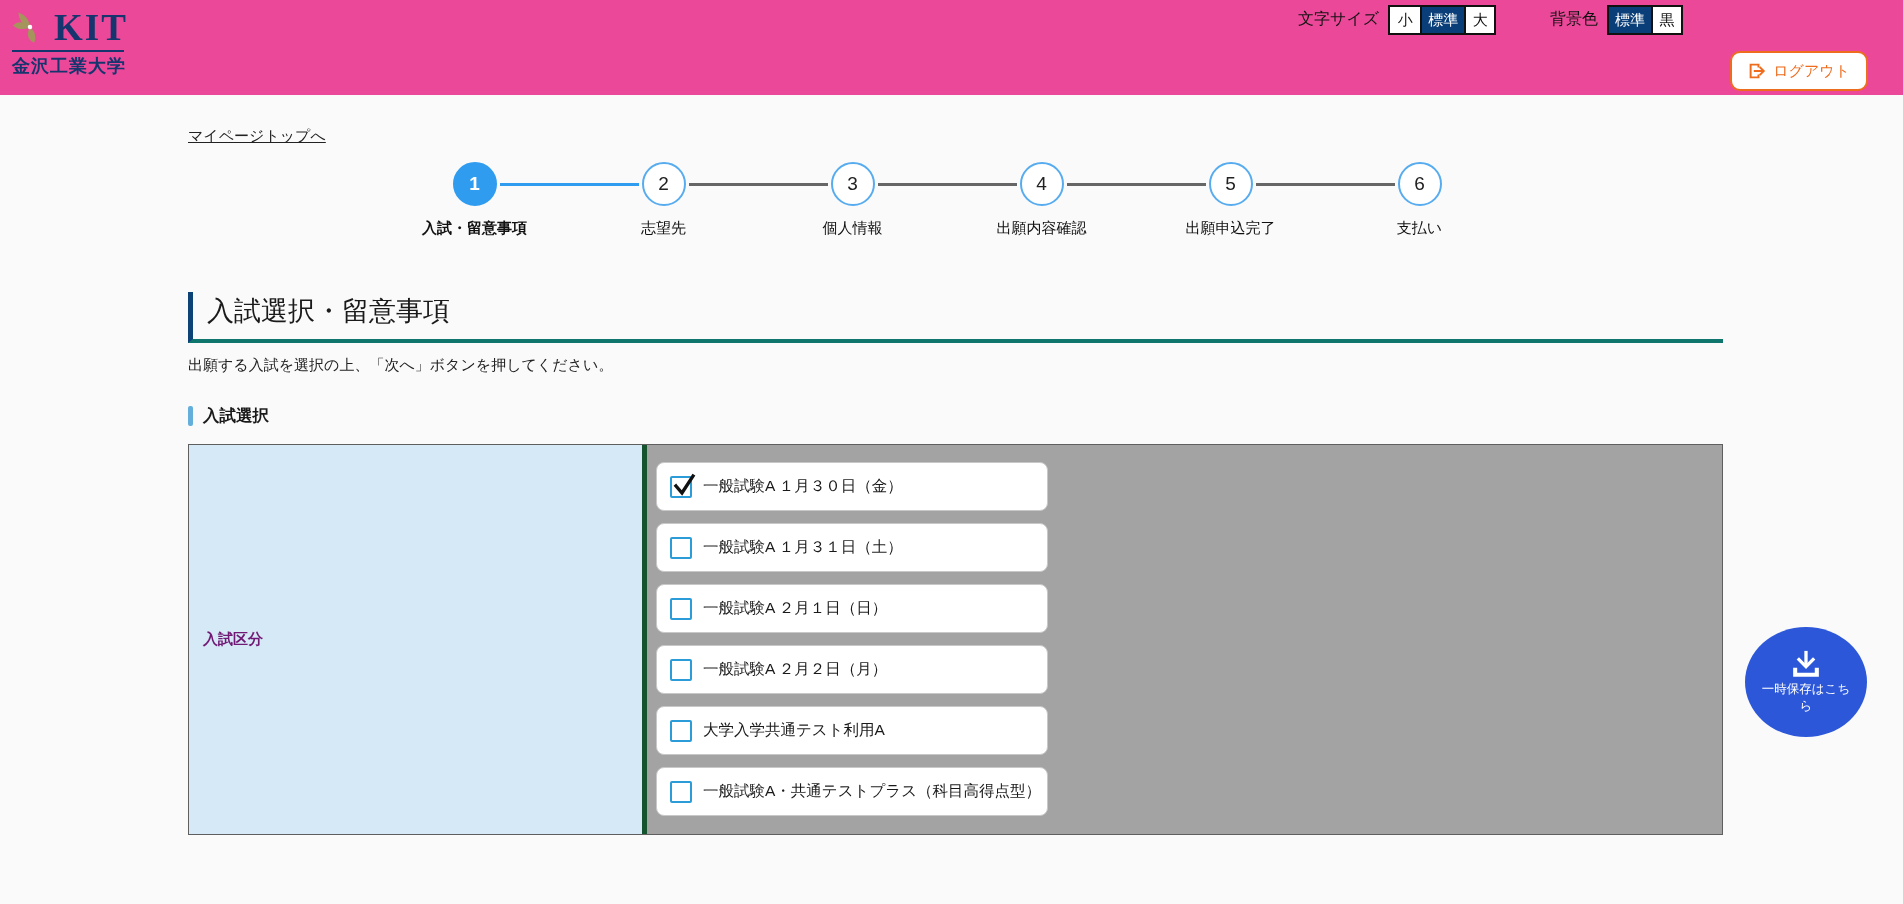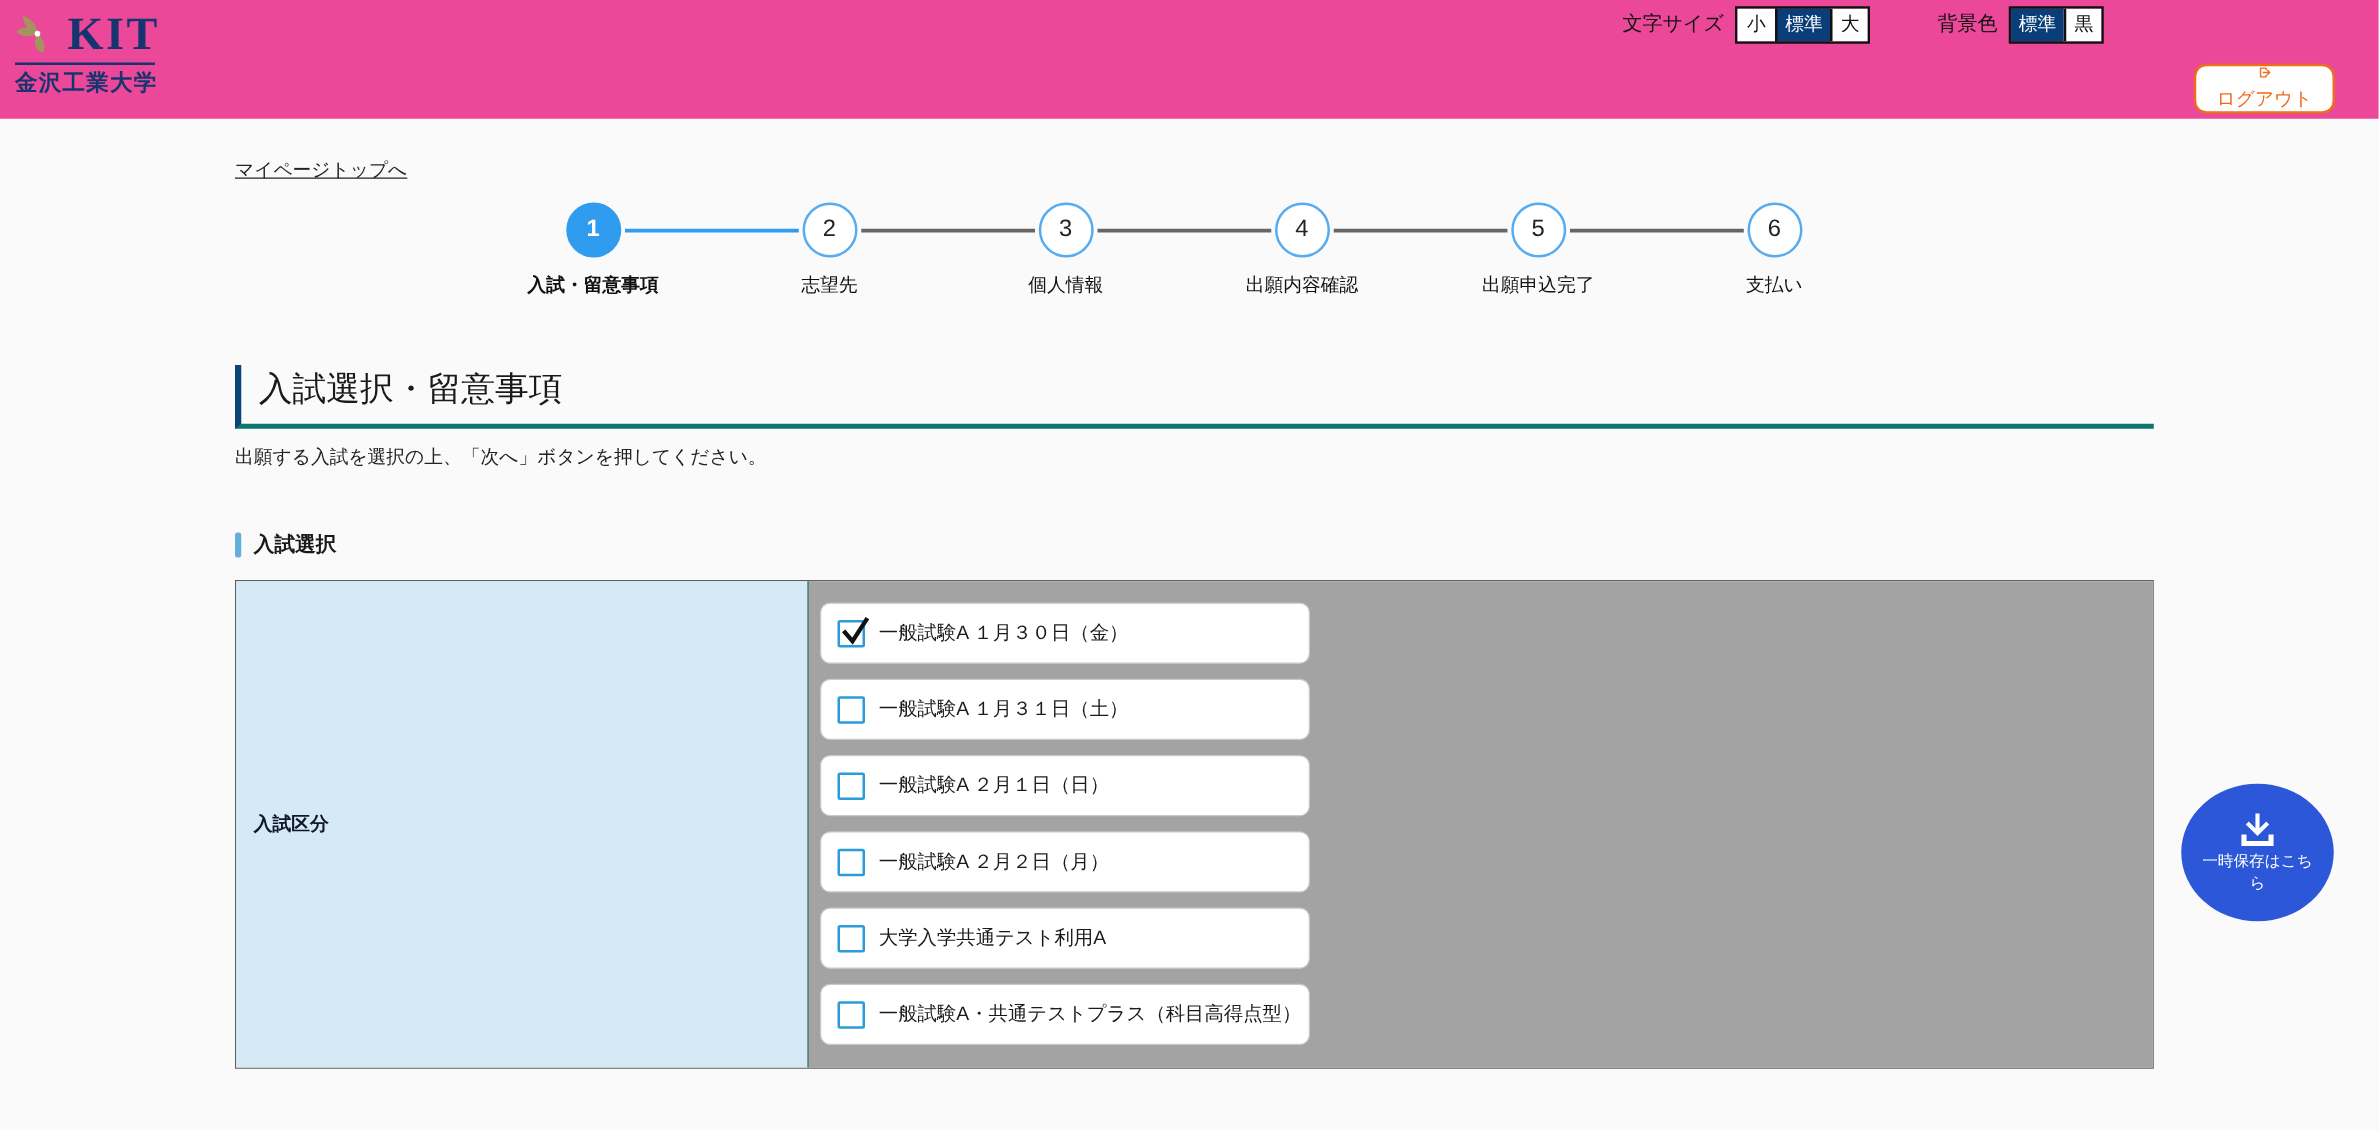--- a/index.html
+++ b/index.html
@@ -31,21 +31,21 @@
     font-size:15px; text-align:center; border:none; border-left:2px solid #111;
     cursor:pointer; font-family:inherit; line-height:1.3;
   }
   .seg-btn:first-child { border-left:none; }
   .seg-btn.sel { background:#0A3E78; color:#fff; }
 
   .logout-btn {
     position:absolute; right:35px; top:51px; height:40px; padding:0 16px;
     background:#fff; border:2.5px solid #ED6C1E; border-radius:10px;
     color:#ED6C1E; font-size:15px; display:flex; align-items:center; gap:7px;
-    cursor:pointer; font-family:inherit;flex-direction:column;
+    cursor:pointer; font-family:inherit;
   }
   .logout-btn svg { width:18px; height:18px; }
 
   
   .main { padding:0 180px 0 188px; }
   .mypage-link { display:inline-block; margin-top:32px; font-size:15px; color:#222; text-decoration:underline; cursor:pointer; }
 
   .stepper { display:flex; margin:16px 0 0 192px; }
   .step { position:relative; width:189px; display:flex; flex-direction:column; align-items:center; }
   .step-circle {
@@ -62,29 +62,29 @@
   }
   .connector.active { background:#2F9CF0; }
 
   .page-title {
     margin-top:54px; font-size:27px; font-weight:400; color:#1a1a1a;
     border-left:5px solid #0D4276; border-bottom:4px solid #0f766e;
     padding:1px 0 10px 14px;
   }
   .instruction { margin-top:13px; font-size:15px; color:#222; }
 
-  .section-head { margin-top:50px; display:flex; align-items:center; }
+  .section-head { margin-top:30px; display:flex; align-items:center; }
   .section-bar { width:5px; height:20px; background:#64AEDC; border-radius:2px; }
   .section-title { font-size:16.5px; font-weight:700; padding-left:10px; }
 
   .exam-table { margin-top:17px; width:100%; display:flex; border:1px solid #5f5f5f; background:#fff; }
   .exam-th {
-    width:458px; background:#D6E9F7; border-right:1px solid #14532d;
+    width:458px; background:#D6E9F7; border-right:5px solid #14532d;
     display:flex; align-items:center; padding-left:14px;
-    font-size:15px; font-weight:700; color:#0f172a;
+    font-size:15px; font-weight:700; color:#701a75;
   }
   .exam-td { flex:1; background:#a3a3a3; padding:17px 0 6px 9px; }
 
   .opt-card {
     width:392px; height:49px; border:1px solid #C8C8C8; border-radius:8px;
     display:flex; align-items:center; padding-left:13px; margin-bottom:12px;
     background:#fff; cursor:pointer;
   }
   .opt-box {
     position:relative; width:22px; height:22px; flex:0 0 22px;

